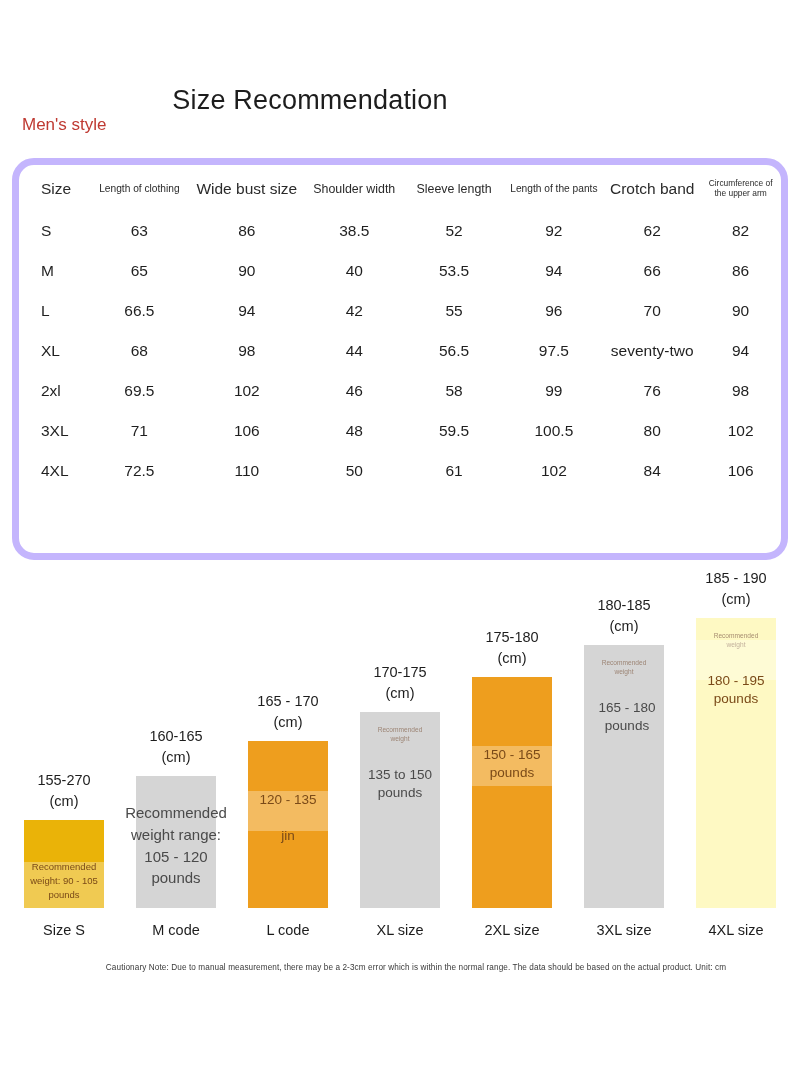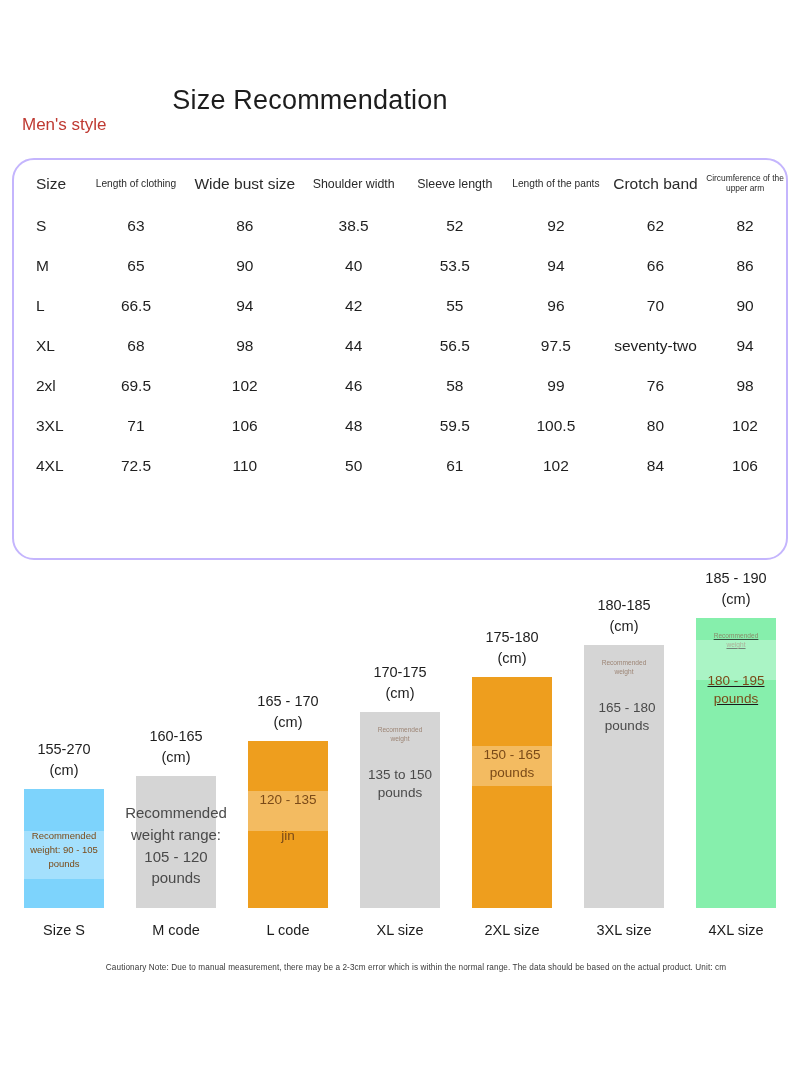--- a/index.html
+++ b/index.html
@@ -21,21 +21,21 @@
   }
   .subtitle {
     position: absolute; left: 22px; top: 115px;
     font-size: 17px; color: #bf3a32; font-weight: 400;
   }
 
   
   .table-card {
     position: absolute; left: 12px; top: 158px;
     width: 776px; height: 402px;
-    border: 2px solid #c4b5fd;
+    border: 7px solid #c4b5fd;
     border-radius: 22px;
     background: #fff;
   }
   .size-table { width: 100%; border-collapse: collapse; table-layout: fixed; }
   .size-table th {
     font-weight: 400;
     color: #2a2a2a;
     padding: 14px 2px 10px 2px;
     vertical-align: middle;
     line-height: 1.15;
@@ -220,21 +220,21 @@
         </tr>
       </tbody>
     </table>
   </div>
 
   <div class="chart">
     <div class="bars" id="bars">
         <div class="bar-col">
           <div class="height-label">155-270
 (cm)</div>
-          <div class="bar orange" style="height: 119px; background: #7dd3fc;">
+          <div class="bar orange" style="height: 88px; background: #eab308;">
             <div class="bar-weight small" style="margin-top: 40px; padding-left: 6px; padding-right: 6px;">Recommended weight: 90 - 105 pounds</div>
             <div class="band" style="top: 42px; height: 48px;"></div>
           </div>
           <div class="cat-label">Size S</div>
         </div>
         <div class="bar-col">
           <div class="height-label">160-165
 (cm)</div>
           <div class="bar gray" style="height: 132px; background: rgb(213, 213, 213);">
             <div class="bar-weight mid" style="margin-top: 26px; padding-left: 6px; padding-right: 6px;">Recommended weight range: 105 - 120 pounds</div>
@@ -277,21 +277,21 @@
           <div class="bar gray" style="height: 263px; background: rgb(213, 213, 213);">
             <div class="bar-faint">Recommended
 weight</div>
             <div class="bar-weight" style="margin-top: 22px; padding-left: 12px; padding-right: 6px;">165 - 180 pounds</div>
           </div>
           <div class="cat-label">3XL size</div>
         </div>
         <div class="bar-col">
           <div class="height-label">185 - 190
 (cm)</div>
-          <div class="bar orange" style="height: 296px; background: #86efac; text-decoration: underline;">
+          <div class="bar orange" style="height: 296px; background: #fef9c3;">
             <div class="bar-faint">Recommended
 weight</div>
             <div class="bar-weight" style="margin-top: 22px; padding-left: 6px; padding-right: 6px;">180 - 195 pounds</div>
             <div class="band" style="top: 22px; height: 40px;"></div>
           </div>
           <div class="cat-label">4XL size</div>
         </div>
       </div>
   </div>
 

